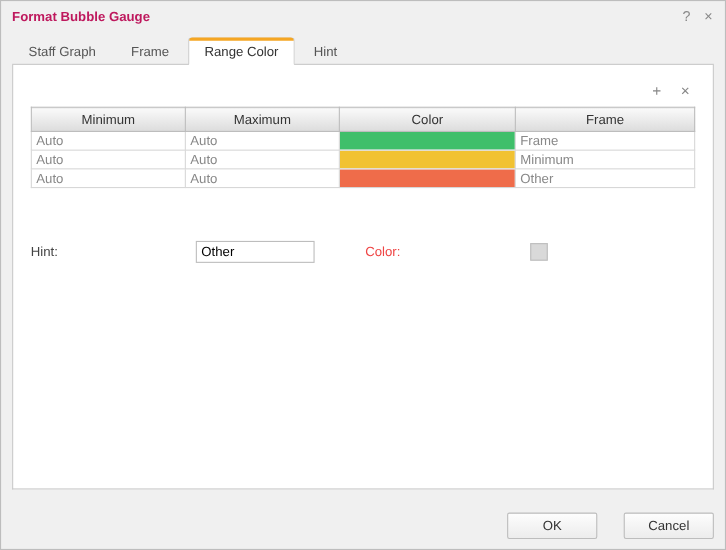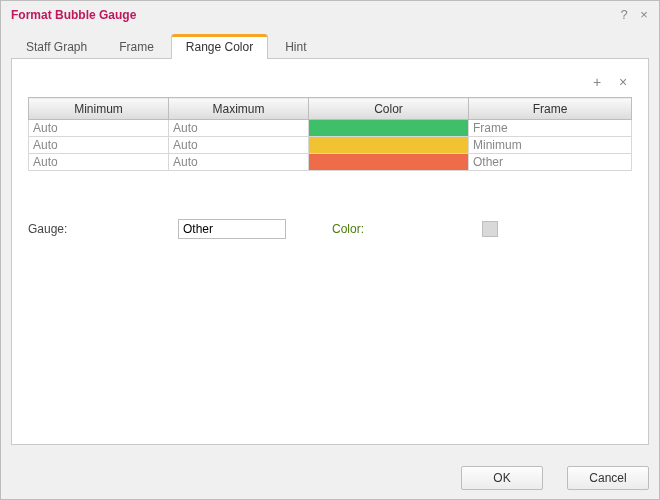--- a/index.html
+++ b/index.html
@@ -171,21 +171,21 @@
     width: 108px;
     height: 20px;
     border: 1px solid #bdbdbd;
     padding: 2px 4px;
     font-size: 12px;
     font-family: inherit;
   }
   .spacer-mid { width: 46px; }
   .color-label {
     width: 150px;
-    color: #4d7c0f;
+    color: #ef4444;
   }
   .color-box {
     width: 16px;
     height: 16px;
     border: 1px solid #bdbdbd;
     margin-right: 6px;
     background: #d9d9d9;
   }
   
   .footer {
@@ -300,21 +300,21 @@
                 <div class="swatch-cell" style=";background:#ef6c4a"></div>
               </td>
             <td>
                 <div class="cell-text">Other</div>
               </td>
           </tr>
         </tbody>
       </table>
 
       <div class="form-row">
-        <span class="form-label">Gauge:</span>
+        <span class="form-label">Hint:</span>
         <input class="text-input" type="text" value="Other" style="">
         <span class="spacer-mid"></span>
         <span class="color-label">Color:</span>
         <span class="color-box" style=";background:#d9d9d9"></span>
       </div>
 
     </div>
   </div>
 
   <div class="footer">

